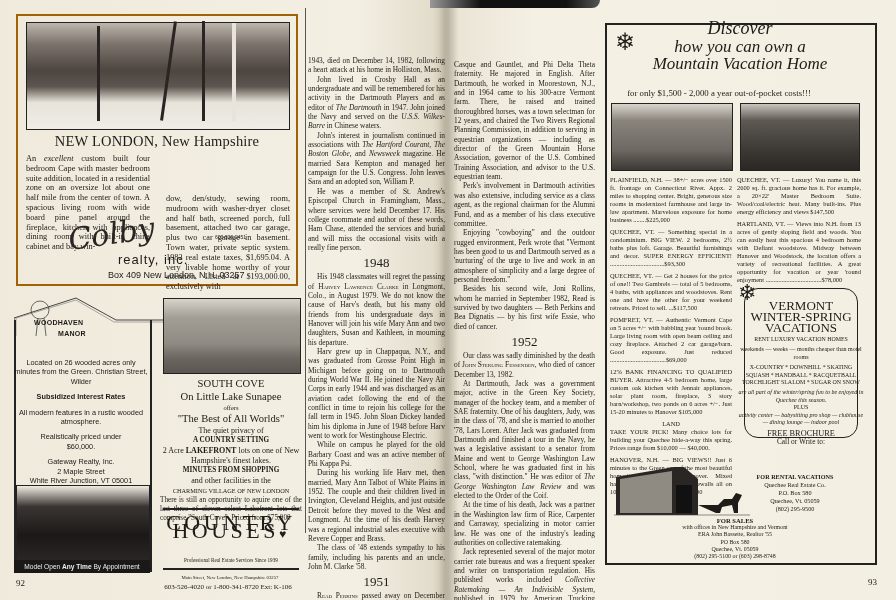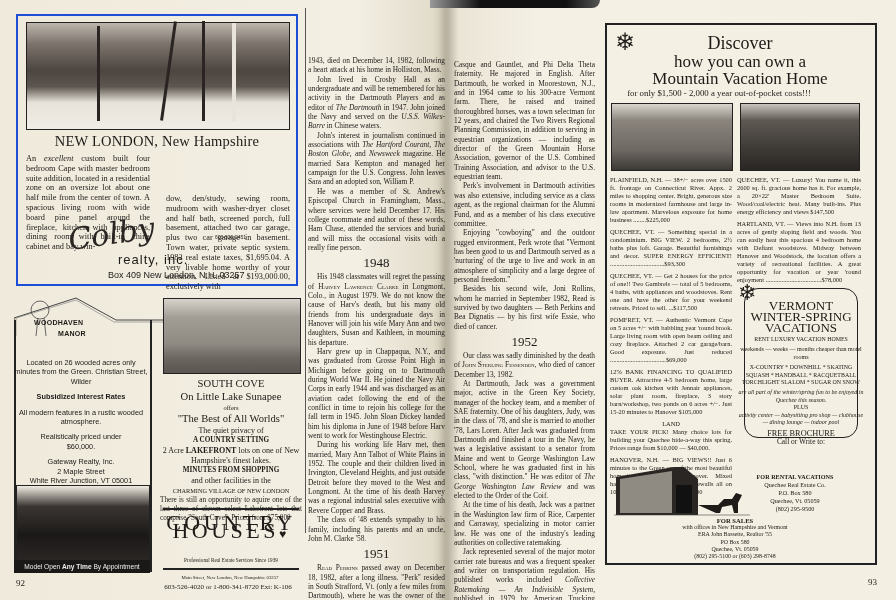--- a/index.html
+++ b/index.html
@@ -4,21 +4,21 @@
 <style>
   html,body{margin:0;padding:0;}
   body{width:896px;height:600px;overflow:hidden;background:#efeadc;font-family:"Liberation Serif",serif;color:#1e1b18;position:relative;}
   .page{position:absolute;top:0;height:600px;background:#f3efe2;}
   .page.left{left:0;width:446px;background:linear-gradient(90deg,#efeadb 0%,#f3efe3 80%,#e2dccb 97%,#c9c2ae 100%);}
   .page.right{left:446px;width:450px;background:linear-gradient(90deg,#cfc8b4 0%,#ebe5d6 3%,#f4f0e4 20%,#f3efe2 100%);}
   .gutter-shadow{position:absolute;left:438px;top:0;width:20px;height:600px;background:linear-gradient(90deg,rgba(0,0,0,0) 0%,rgba(0,0,0,.12) 50%,rgba(0,0,0,0) 100%);}
   .top-dark{position:absolute;left:430px;top:0;width:170px;height:8px;background:linear-gradient(90deg,#999 0%,#111 30%,#111 80%,#555 100%);border-radius:0 0 40px 0;}
   .abs{position:absolute;}
   .photo{position:absolute;background:linear-gradient(180deg,#6f6963 0%,#4a4541 55%,#d9d5cc 72%,#e9e6dd 100%);border:1px solid #222;}
-  .ad-box{position:absolute;border:2px solid #1d4ed8;}
+  .ad-box{position:absolute;border:2px solid #a16207;}
   .serif{font-family:"Liberation Serif",serif;}
   .sans{font-family:"Liberation Sans",sans-serif;}
   .just{text-align:justify;}
   .center{text-align:center;}
 
   
   #nl-ad{left:16px;top:14px;width:278px;height:268px;}
   #nl-photo{left:8px;top:6px;width:262px;height:106px;background:
     linear-gradient(180deg,#bdb6ad 0%,#7b736b 20%,#4c4540 45%,#5d5650 60%,#e7e3da 75%,#f0ede6 100%);}
   .tree{position:absolute;bottom:8px;width:3px;background:#2a2522;}
@@ -63,21 +63,21 @@
   .col p.noi{text-indent:0;margin-top:48px;}
   .col h3{margin:3px 0 2px 0;font-weight:normal;font-size:13px;text-align:center;line-height:15px;}
   .col .sc{font-variant:small-caps;}
   #col-left{left:308px;top:8px;width:137px;}
   #col-right{left:454px;top:12px;width:141px;}
   .col-rule{position:absolute;left:305px;top:8px;width:1px;height:525px;background:#555;}
 
   
   #q-ad{left:605px;top:23px;width:268px;height:538px;border:2px solid #222;}
   #q-snow{left:615px;top:28px;font-size:24px;}
-  #q-title{left:605px;top:35px;width:270px;font-size:17px;line-height:17.5px;}
+  #q-title{left:605px;top:20px;width:270px;font-size:17px;line-height:17.5px;font-style:italic;}
   #q-sub{left:584px;top:88px;width:270px;font-size:8.8px;}
   #q-ph1{left:611px;top:103px;width:120px;height:66px;background:linear-gradient(180deg,#d9d5cc 0%,#8a847d 25%,#6d6862 70%,#3c3834 100%);}
   #q-ph2{left:740px;top:103px;width:118px;height:66px;background:linear-gradient(180deg,#c9c4bc 0%,#5e5953 25%,#3c3834 70%,#2a2623 100%);}
   .q-col{position:absolute;font-size:6.4px;line-height:8px;}
   .q-col p{margin:0 0 4px 0;text-align:justify;}
   #q-col1{left:610px;top:176px;width:122px;}
   #q-col2{left:737px;top:176px;width:124px;}
   #q-land{text-align:center !important;margin:0 !important;}
 
   #vt-box{left:744px;top:288px;width:112px;height:148px;border:1.5px solid #222;border-radius:14px;}
@@ -168,20 +168,21 @@
 
 <div class="col-rule"></div>
 <div id="col-left" class="col serif">
   <p class="noi">1943, died on December 14, 1982, following a heart attack at his home in Holliston, Mass.</p>
   <p><span>John lived in Crosby Hall as an undergraduate and will be remembered for his activity in the Dartmouth Players and as editor of </span><i>The Dartmouth</i><span> in 1947. John joined the Navy and served on the </span><i>U.S.S. Wilkes-Barre</i><span> in Chinese waters.</span></p>
   <p><span>John's interest in journalism continued in associations with </span><i>The Hartford Courant, The Boston Globe,</i><span> and </span><i>Newsweek</i><span> magazine. He married Sara Kempton and managed her campaign for the U.S. Congress. John leaves Sara and an adopted son, William P.</span></p>
   <p>He was a member of St. Andrew's Episcopal Church in Framingham, Mass., where services were held December 17. His college roommate and author of these words, Ham Chase, attended the services and burial and will miss the occasional visits with a really fine person.</p>
   <h3>1948</h3>
   <p><span>His 1948 classmates will regret the passing of </span><span class="sc">Harvey Lawrence Clarke</span><span> in Longmont, Colo., in August 1979. We do not know the cause of Harv's death, but his many old friends from his undergraduate days in Hanover will join his wife Mary Ann and two daughters, Susan and Kathleen, in mourning his departure.</span></p>
   <p>Harv grew up in Chappaqua, N.Y., and was graduated from Grosse Point High in Michigan before going on to Dartmouth during World War II. He joined the Navy Air Corps in early 1944 and was discharged as an aviation cadet following the end of the conflict in time to rejoin his college for the fall term in 1945. John Sloan Dickey handed him his diploma in June of 1948 before Harv went to work for Westinghouse Electric.</p>
+  <p>While on campus he played for the old Barbary Coast and was an active member of Phi Kappa Psi.</p>
   <p>During his working life Harv met, then married, Mary Ann Talbot of White Plains in 1952. The couple and their children lived in Irvington, Cleveland Heights, and just outside Detroit before they moved to the West and Longmont. At the time of his death Harvey was a regional industrial sales executive with Revere Copper and Brass.</p>
   <p>The class of '48 extends sympathy to his family, including his parents and an uncle, John M. Clarke '58.</p>
   <h3>1951</h3>
   <p><span class="sc">Read Perkins</span><span> passed away on December 18, 1982, after a long illness. "Perk" resided in South Strafford, Vt. (only a few miles from Dartmouth), where he was the owner of the Huntington Farm, Joel S. Perkins and Sons, a textile mill supply company, and the Huntington Farm Buildings, and part-owner of Fibar all-weather riding surfaces.</span></p>
 
 </div>
 
 <div id="col-right" class="col serif">
   <p class="noi">Casque and Gauntlet, and Phi Delta Theta fraternity. He majored in English. After Dartmouth, he worked in Moorestown, N.J., and in 1964 came to his 300-acre Vermont farm. There, he raised and trained thoroughbred horses, was a town selectman for 12 years, and chaired the Two Rivers Regional Planning Commission, in addition to serving in equestrian organizations — including as director of the Green Mountain Horse Association, governor of the U.S. Combined Training Association, and advisor to the U.S. equestrian team.</p>
   <p>Perk's involvement in Dartmouth activities was also extensive, including service as a class agent, as the regional chairman for the Alumni Fund, and as a member of his class executive committee.</p>

